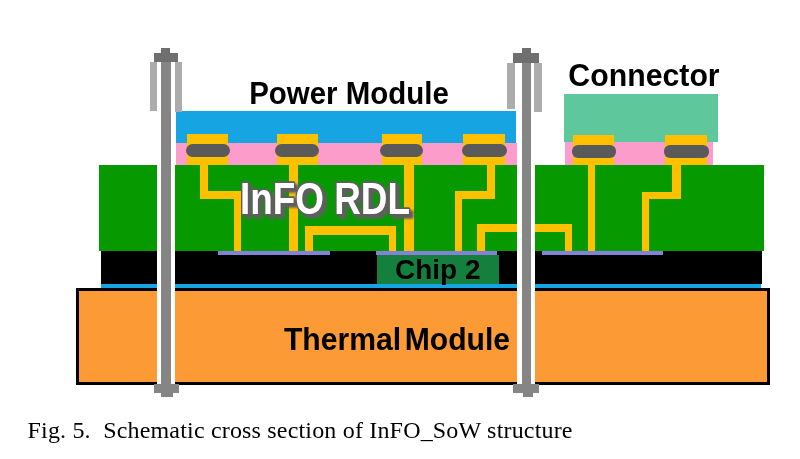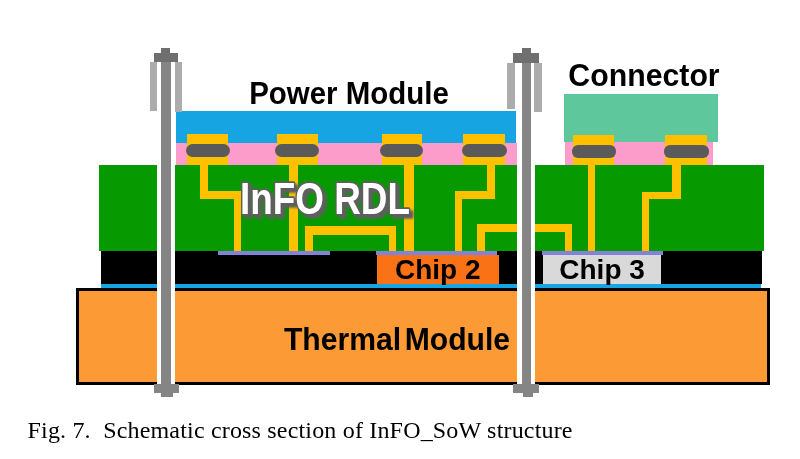--- a/index.html
+++ b/index.html
@@ -12,23 +12,22 @@
 <div id="c">
 
   <div class="a" style="left:75.6px;top:287.6px;width:694.2px;height:97.4px;background:#FC9A36;border-style:solid;border-color:#000;border-width:3.4px 3px 3px 3.7px;box-sizing:border-box;"></div>
 
   <div class="a" style="left:101px;top:283.7px;width:660px;height:3.9px;background:#17A4E3;"></div>
 
   <div class="a" style="left:101px;top:251px;width:661px;height:32.7px;background:#000;"></div>
 
   <div class="a" style="left:217.6px;top:251px;width:112.8px;height:3.5px;background:#8282D8;"></div>
   <div class="a" style="left:375.5px;top:251px;width:121.5px;height:3.5px;background:#8282D8;"></div>
-  <div class="a" style="left:377px;top:254.5px;width:121.5px;height:29.2px;background:#f97316;color:#000;font-weight:bold;font-size:28px;line-height:29.2px;text-align:center;">Chip&nbsp;2</div>
+  <div class="a" style="left:377px;top:254.5px;width:121.5px;height:29.2px;background:#15803d;color:#000;font-weight:bold;font-size:28px;line-height:29.2px;text-align:center;">Chip&nbsp;2</div>
   <div class="a" style="left:541.5px;top:251px;width:121.5px;height:3.5px;background:#8282D8;"></div>
-  <div class="a" style="left:542.7px;top:254.5px;width:118.8px;height:29.2px;background:#D9D9D9;color:#000;font-weight:bold;font-size:28px;line-height:29.2px;text-align:center;">Chip&nbsp;3</div>
 
   <div class="a" style="left:99px;top:164.5px;width:665px;height:86.5px;background:#069A00;"></div>
 
   <div class="a" style="left:199.5px;top:164px;width:8.6px;height:32px;background:#FFC000;"></div>
   <div class="a" style="left:199.5px;top:190.5px;width:41.2px;height:8.8px;background:#FFC000;"></div>
   <div class="a" style="left:233.6px;top:190.5px;width:7.1px;height:60.5px;background:#FFC000;"></div>
 
   <div class="a" style="left:289px;top:164px;width:9.3px;height:87px;background:#FFC000;"></div>
 
   <div class="a" style="left:305px;top:226.3px;width:91.3px;height:8.7px;background:#FFC000;"></div>
@@ -106,14 +105,14 @@
   <div class="a" style="left:521.5px;top:53px;width:9px;height:331.2px;background:#858585;"></div>
   <div class="a" style="left:522px;top:47.6px;width:8.5px;height:5.4px;background:#6F6F6F;"></div>
   <div class="a" style="left:513.1px;top:53px;width:26.4px;height:9.9px;background:#6F6F6F;"></div>
   <div class="a" style="left:513.2px;top:384.2px;width:26.3px;height:8.4px;background:#858585;"></div>
   <div class="a" style="left:523.2px;top:392.6px;width:9.5px;height:4.6px;background:#858585;"></div>
 
   <div class="a" style="left:149px;top:78.3px;width:400px;height:31px;font-weight:bold;font-size:31px;line-height:31px;text-align:center;color:#000;transform:scaleX(0.95);">Power Module</div>
   <div class="a" style="left:444.4px;top:60.25px;width:400px;height:31px;font-weight:bold;font-size:31px;line-height:31px;text-align:center;color:#000;transform:scaleX(0.976);">Connector</div>
   <div class="a" style="left:197px;top:324.4px;width:400px;height:31px;font-weight:bold;font-size:31px;line-height:31px;text-align:center;color:#000;word-spacing:-5px;transform:scaleX(0.972);">Thermal Module</div>
 
-  <div class="a" style="left:27.5px;top:417.6px;font-family:'Liberation Serif',serif;font-size:24px;line-height:24px;letter-spacing:0.18px;color:#000;white-space:pre;">Fig. 7.  Schematic cross section of InFO_SoW structure</div>
+  <div class="a" style="left:27.5px;top:417.6px;font-family:'Liberation Serif',serif;font-size:24px;line-height:24px;letter-spacing:0.18px;color:#000;white-space:pre;">Fig. 5.  Schematic cross section of InFO_SoW structure</div>
 </div>
 
 </body></html>

